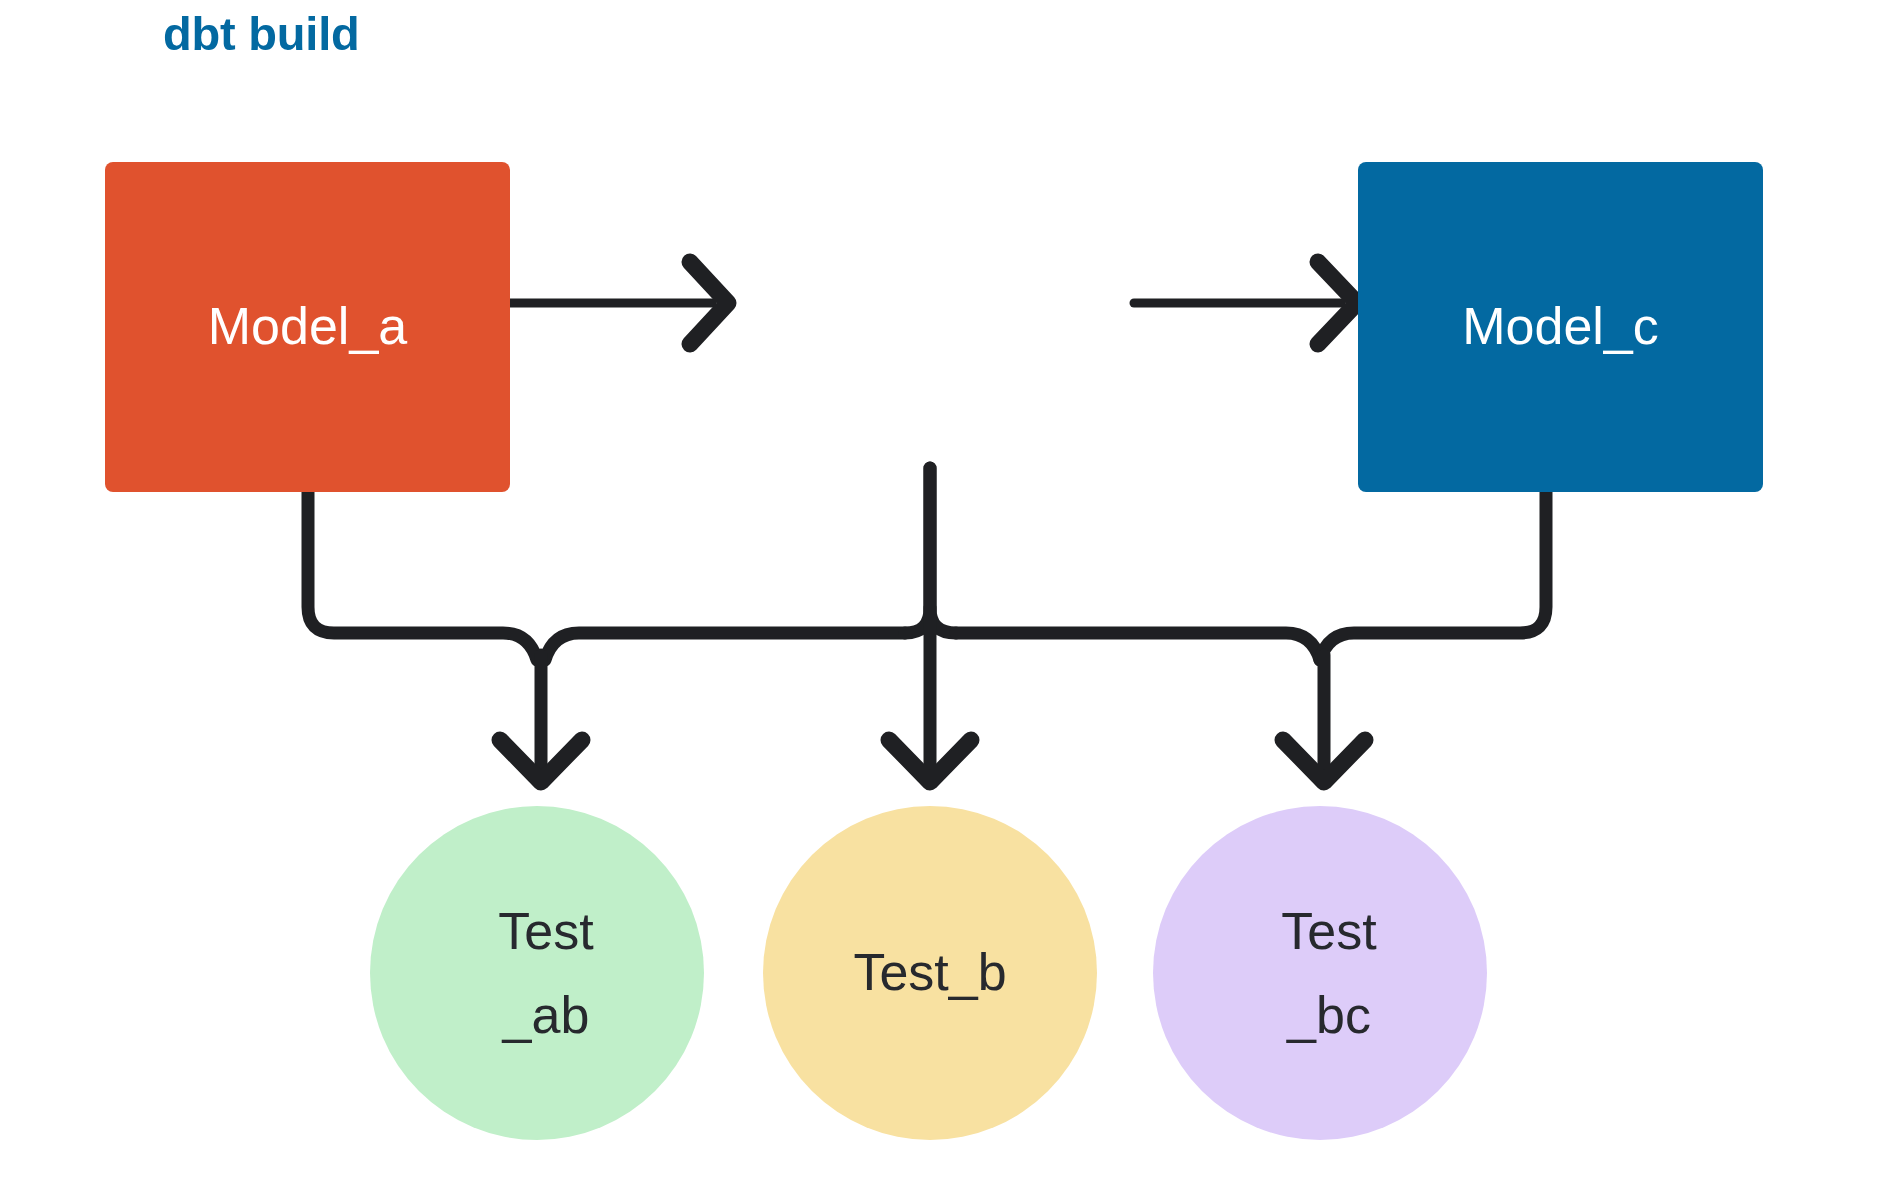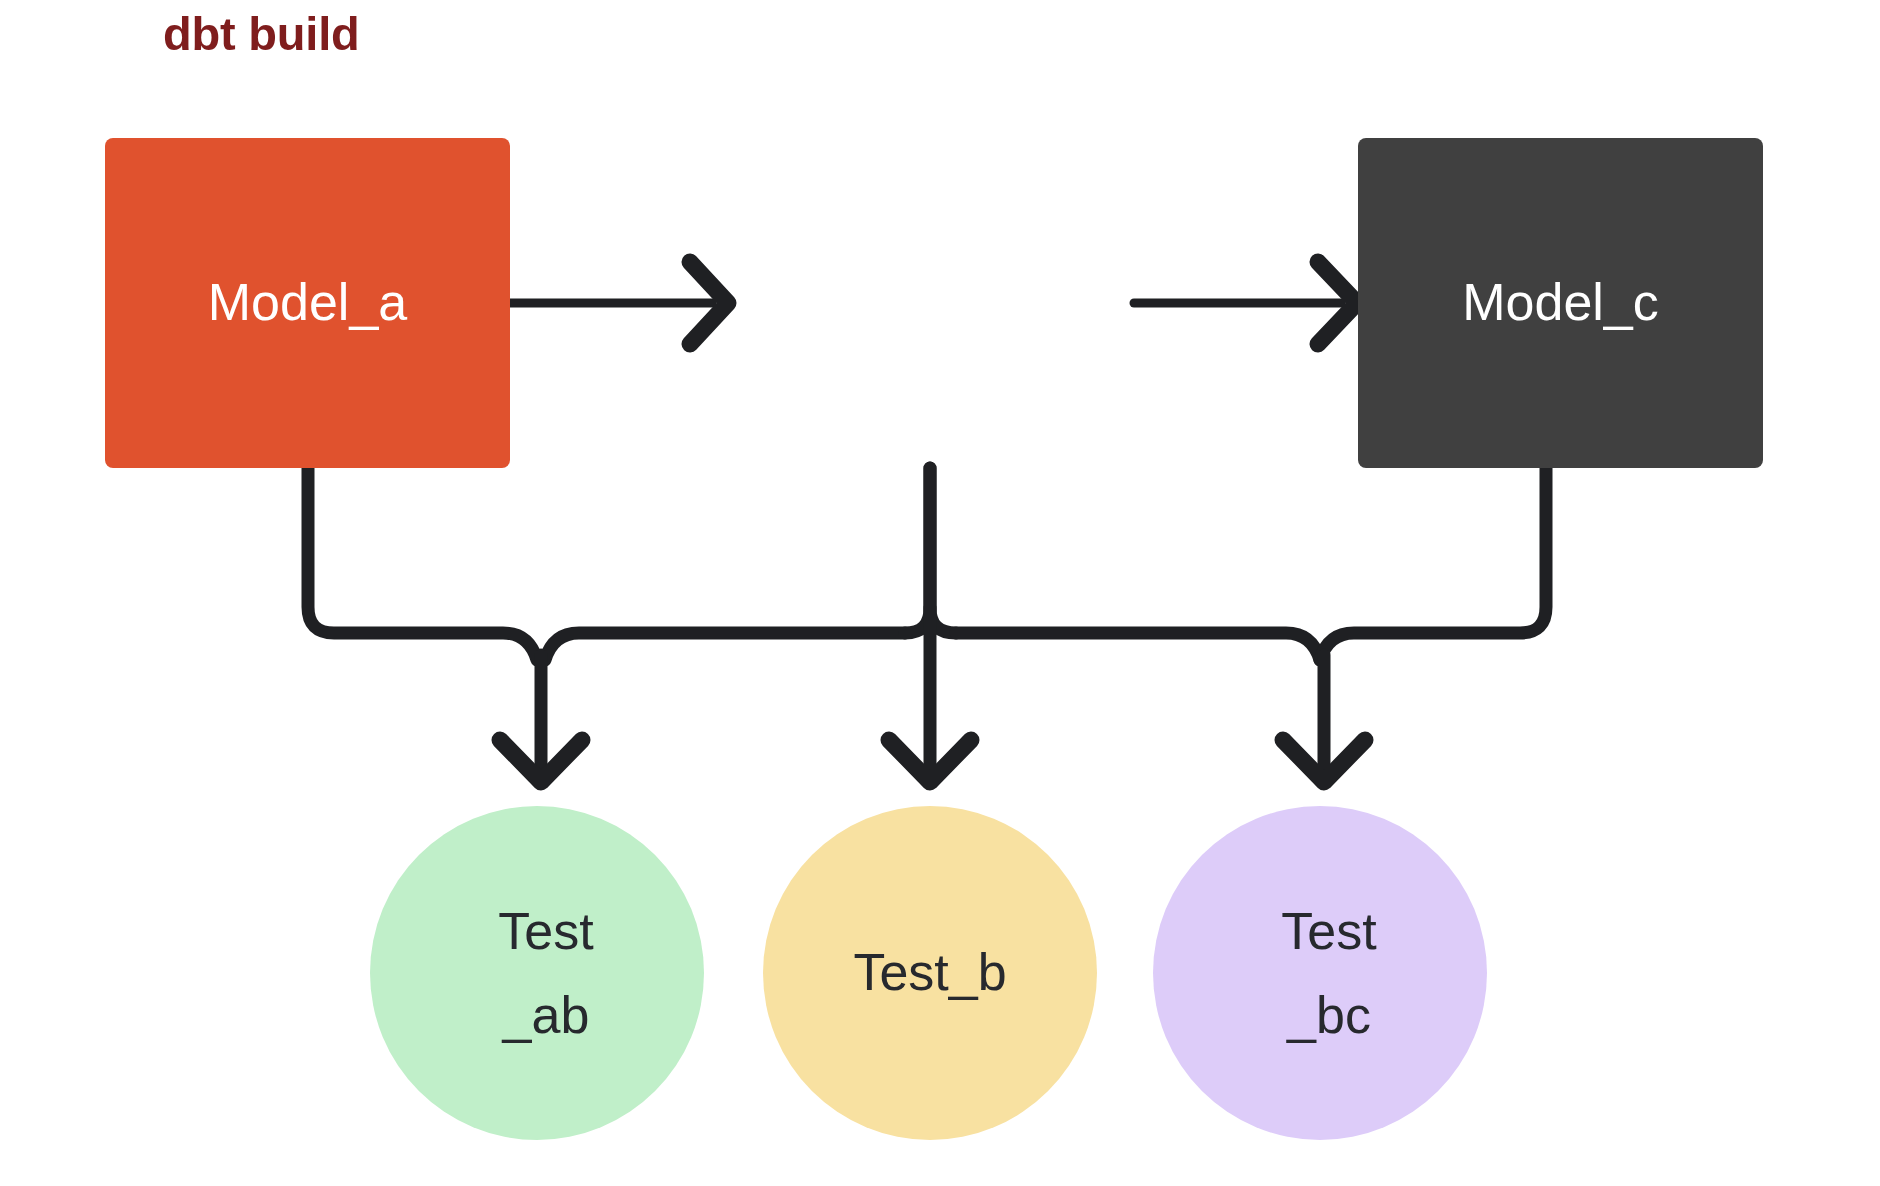--- a/index.html
+++ b/index.html
@@ -24,31 +24,32 @@
     top: 0;
     width: 1880px;
     height: 1186px;
   }
   .diagram-title {
     position: absolute;
     left: 163px;
     top: 6px;
     font-size: 47px;
     font-weight: 700;
-    color: #7f1d1d;
+    color: #0369a1;
     letter-spacing: -0.2px;
     white-space: nowrap;
   }
   .node-box {
     position: absolute;
     border-radius: 8px;
     display: flex;
     align-items: center;
     justify-content: center;
     box-sizing: border-box;
+    margin-top: 24px;
   }
   .node-box-label {
     font-size: 52px;
     font-weight: 400;
     color: #ffffff;
     white-space: nowrap;
     line-height: 1.1;
   }
   .node-circle {
     position: absolute;
@@ -127,21 +128,21 @@
     </g>
   </svg>
 
   <div class="diagram-title">dbt build</div>
 
   <div class="node-box" style="left:105px; top:138px; width:405px; height:330px; background:#e0522e;">
     <span class="node-box-label">Model_a</span>
   </div>
 
 
-  <div class="node-box" style="left:1358px; top:138px; width:405px; height:330px; background:#404040;">
+  <div class="node-box" style="left:1358px; top:138px; width:405px; height:330px; background:#0369a1;">
     <span class="node-box-label">Model_c</span>
   </div>
 
   <div class="node-circle" style="left:370px; top:806px; width:334px; height:334px; background:#c0efc9;">
     <span class="node-circle-label">Test
 _ab</span>
   </div>
 
   <div class="node-circle" style="left:763px; top:806px; width:334px; height:334px; background:#f8e1a1;">
     <span class="node-circle-label single-line">Test_b</span>

